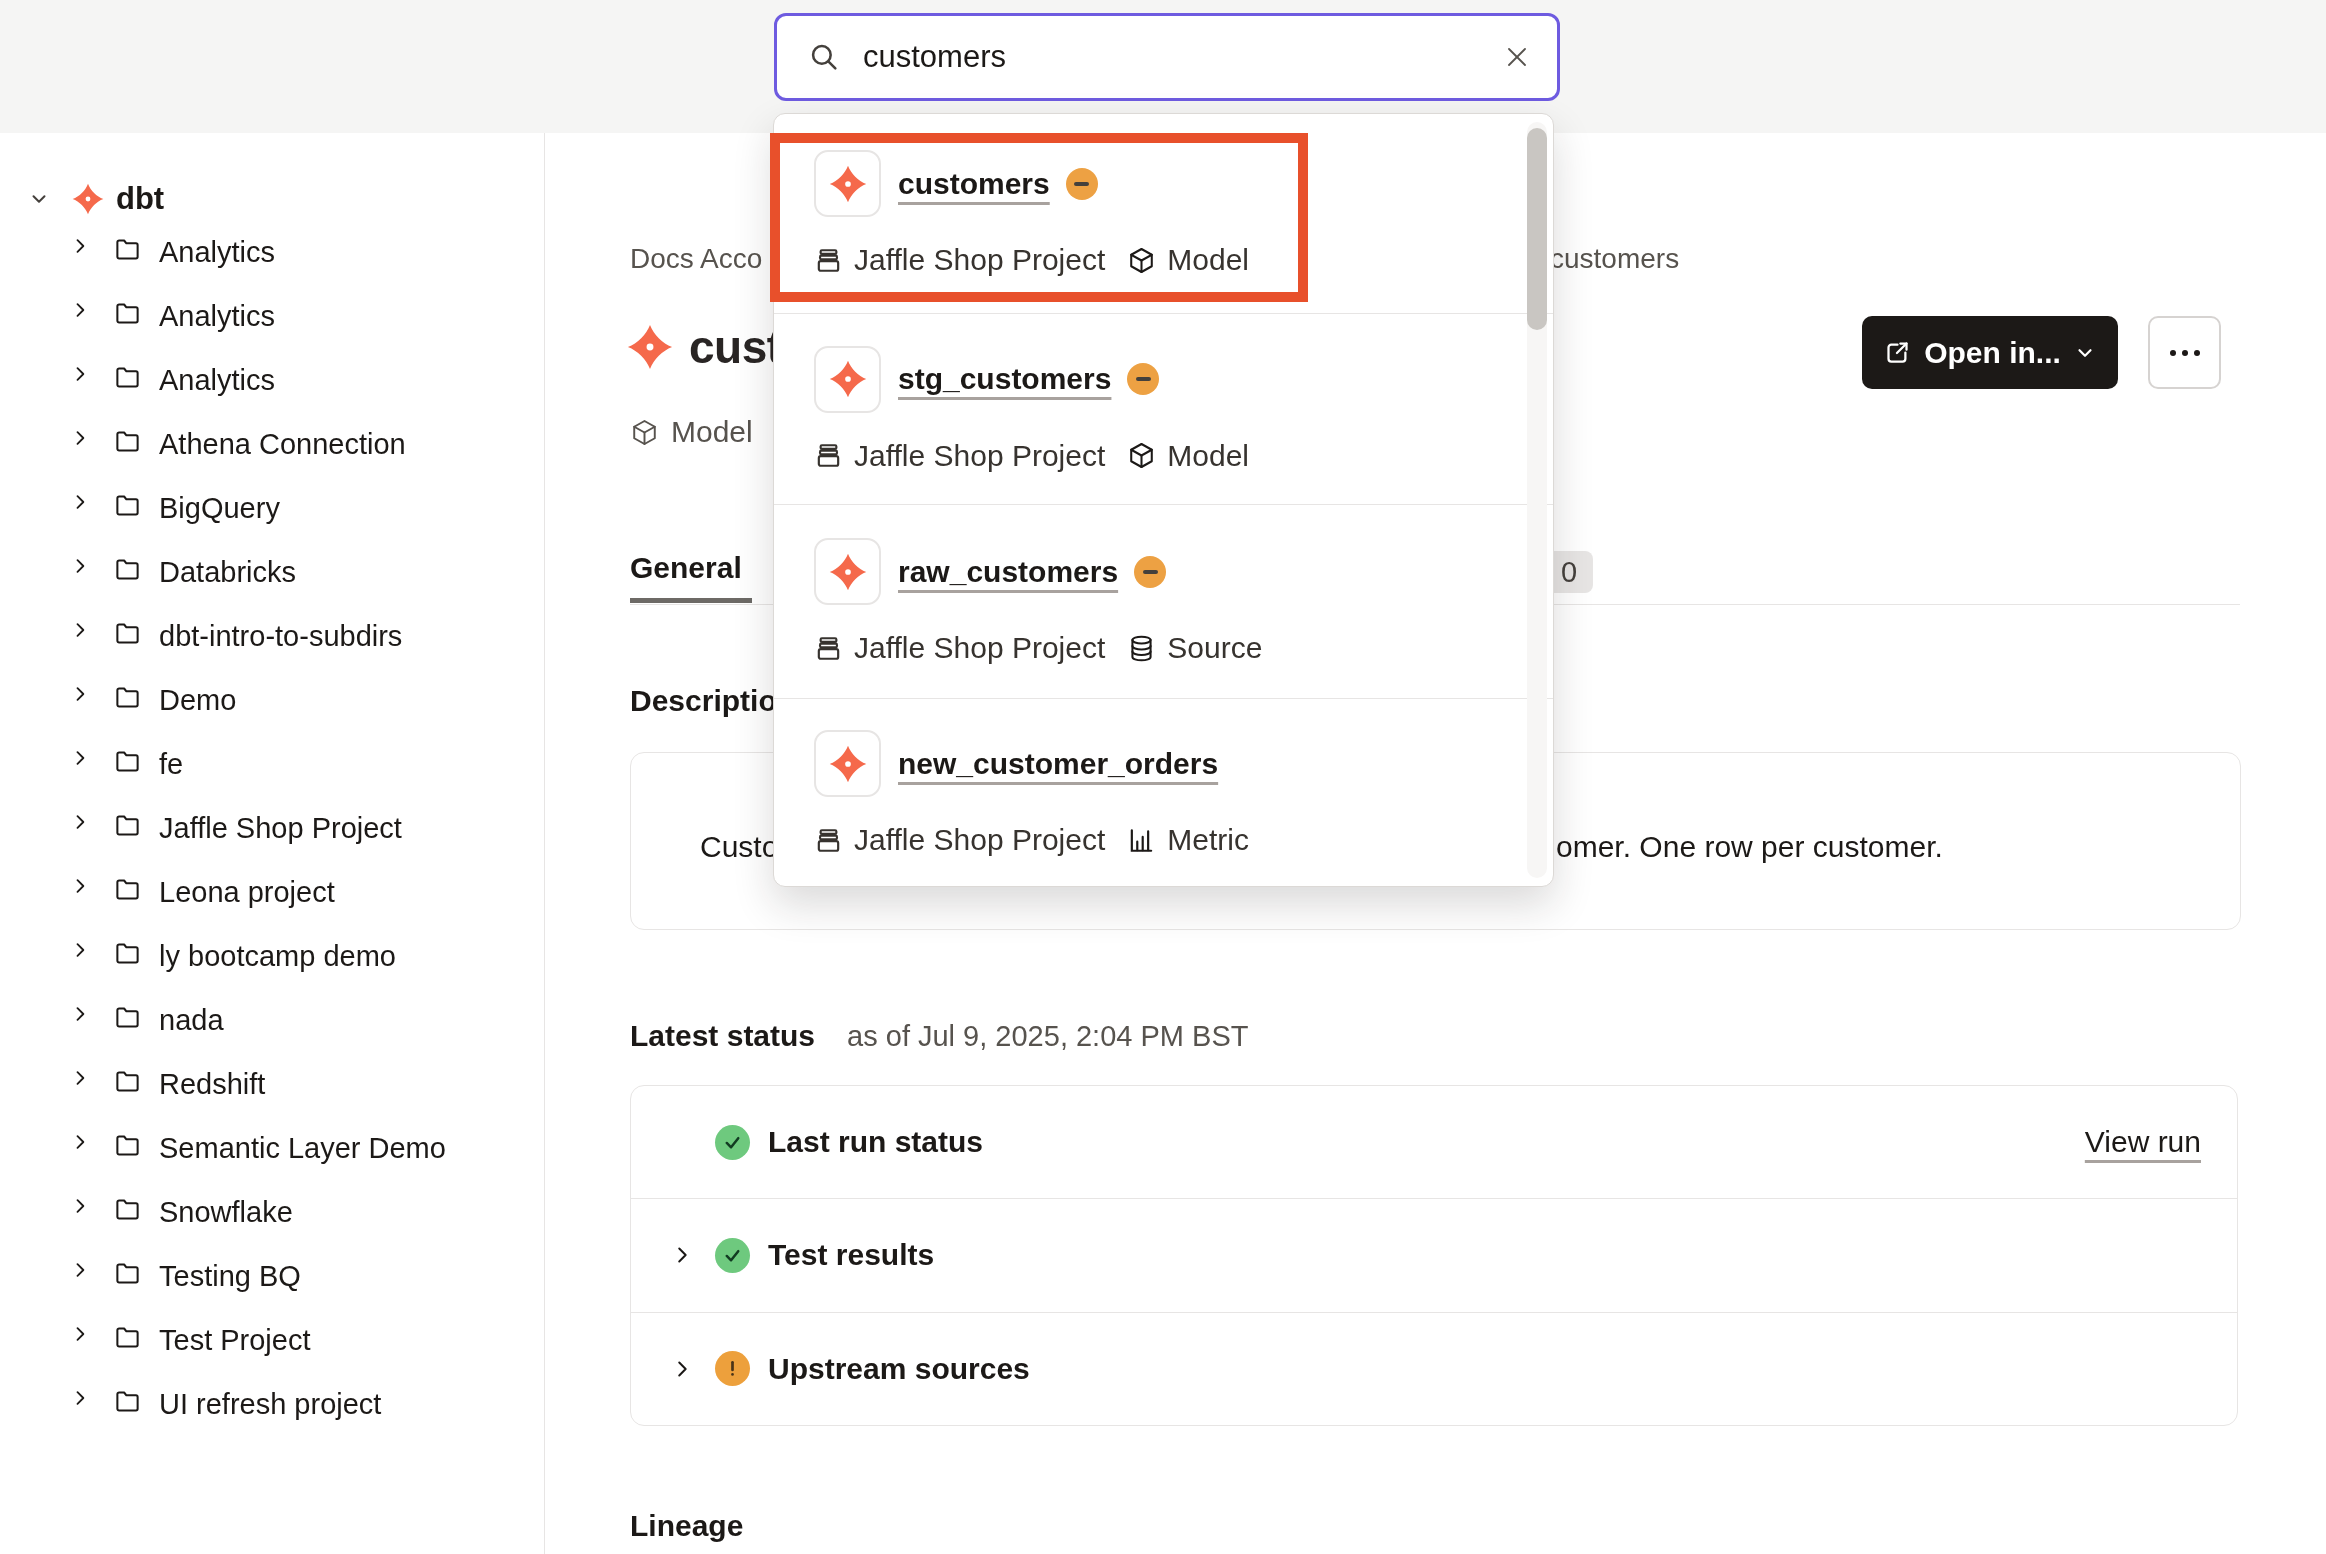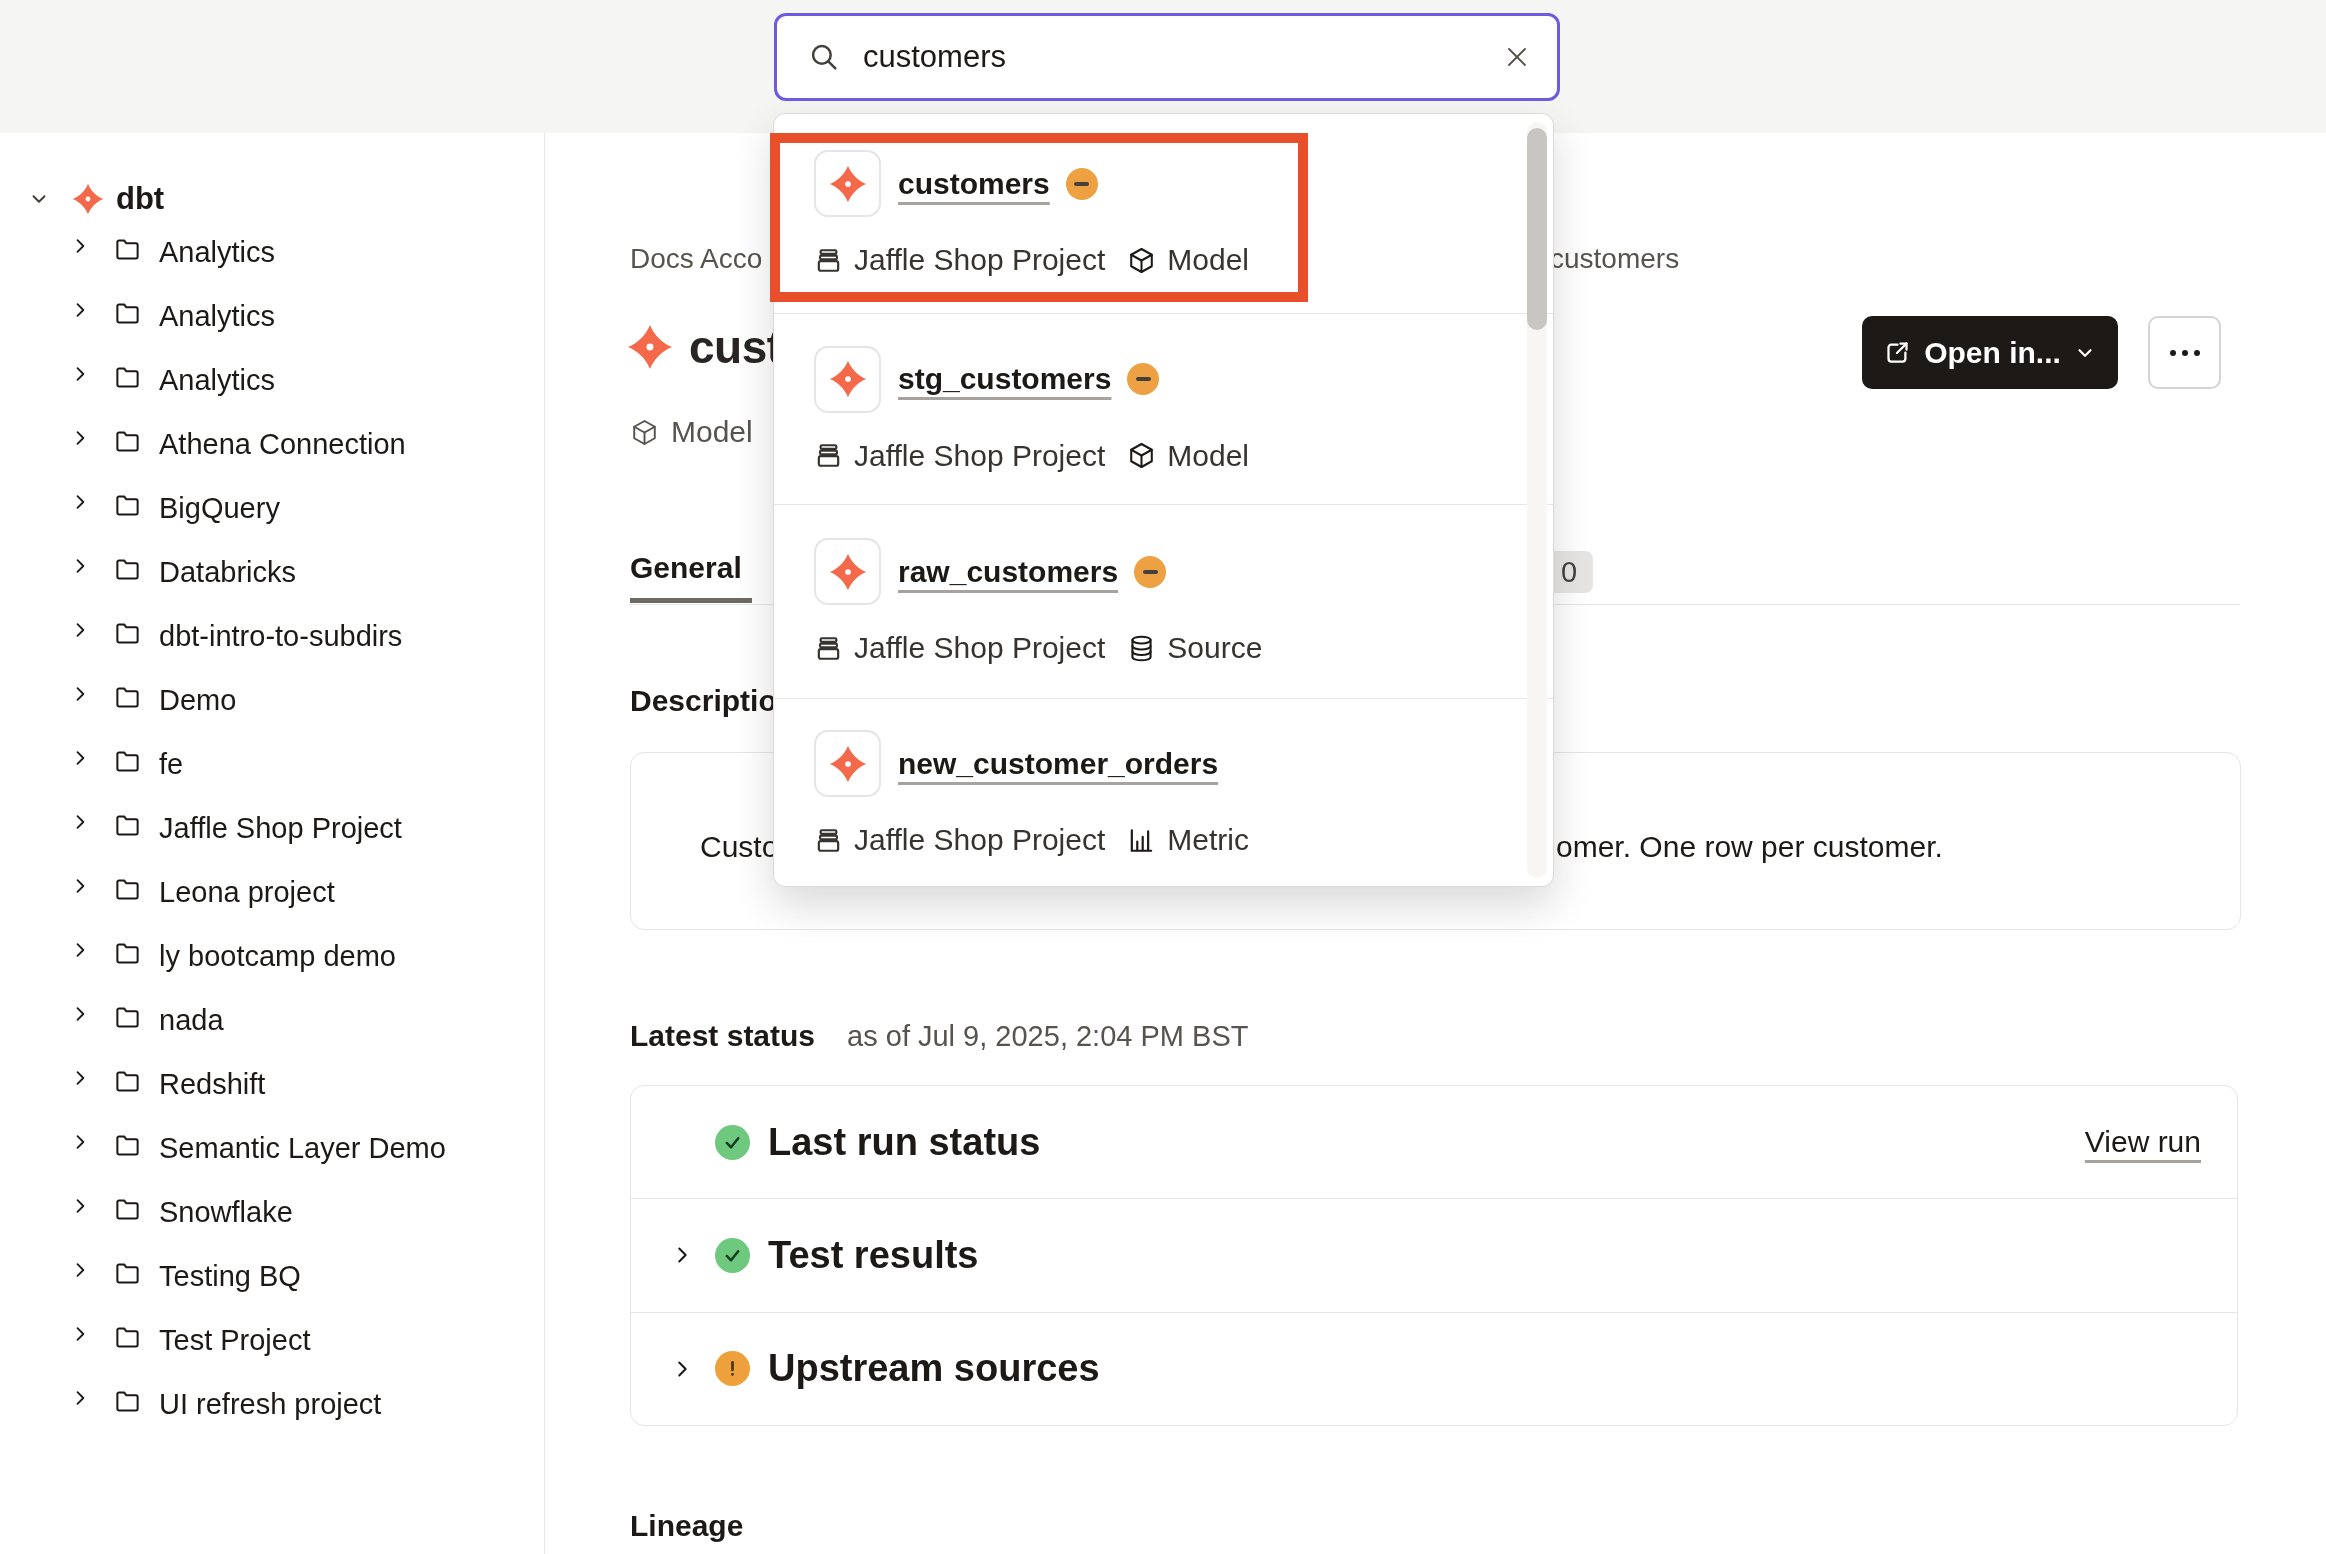--- a/index.html
+++ b/index.html
@@ -48,21 +48,21 @@
   .status-heading .sub{font-size:29px;color:#57534e;}
   .status-card{left:630px;top:1085px;width:1608px;height:341px;border:1px solid #e7e5e4;border-radius:14px;
     z-index:3;box-sizing:border-box;background:#fff;display:flex;flex-direction:column;overflow:hidden;}
   .status-row{flex:1 1 0;display:flex;align-items:center;padding:0 36px 0 40px;}
   .status-row + .status-row{border-top:1px solid #e7e5e4;}
   .status-row .chev{width:22px;height:22px;flex:none;margin-right:22px;}
   .status-circle{width:35px;height:35px;border-radius:50%;flex:none;margin-right:18px;display:flex;align-items:center;justify-content:center;}
   .status-circle.success{background:#6EC97E;}
   .status-circle.warning{background:#EDA03C;}
   .status-circle svg{width:23px;height:23px;}
-  .status-label{font-size:38px;font-weight:700;color:#1c1917;}
+  .status-label{font-size:30px;font-weight:700;color:#1c1917;}
   .status-action{margin-left:auto;font-size:30px;font-weight:500;color:#1c1917;cursor:pointer;
     text-decoration:underline;text-decoration-color:#a8a29e;text-decoration-thickness:2.5px;text-underline-offset:8px;}
   .lineage-label{left:630px;top:1509px;font-size:30px;font-weight:700;z-index:3;}
   
   .openin-btn{left:1862px;top:316px;width:256px;height:73px;background:#1c1917;border-radius:10px;z-index:3;
     display:flex;align-items:center;justify-content:center;gap:13px;color:#fff;font-size:30px;font-weight:700;cursor:pointer;text-align:center;}
   .openin-btn svg{flex:none;}
   .more-btn{left:2148px;top:316px;width:73px;height:73px;background:#fff;border:2px solid #d6d3d1;border-radius:10px;z-index:3;
     box-sizing:border-box;display:flex;align-items:center;justify-content:center;cursor:pointer;}
   

